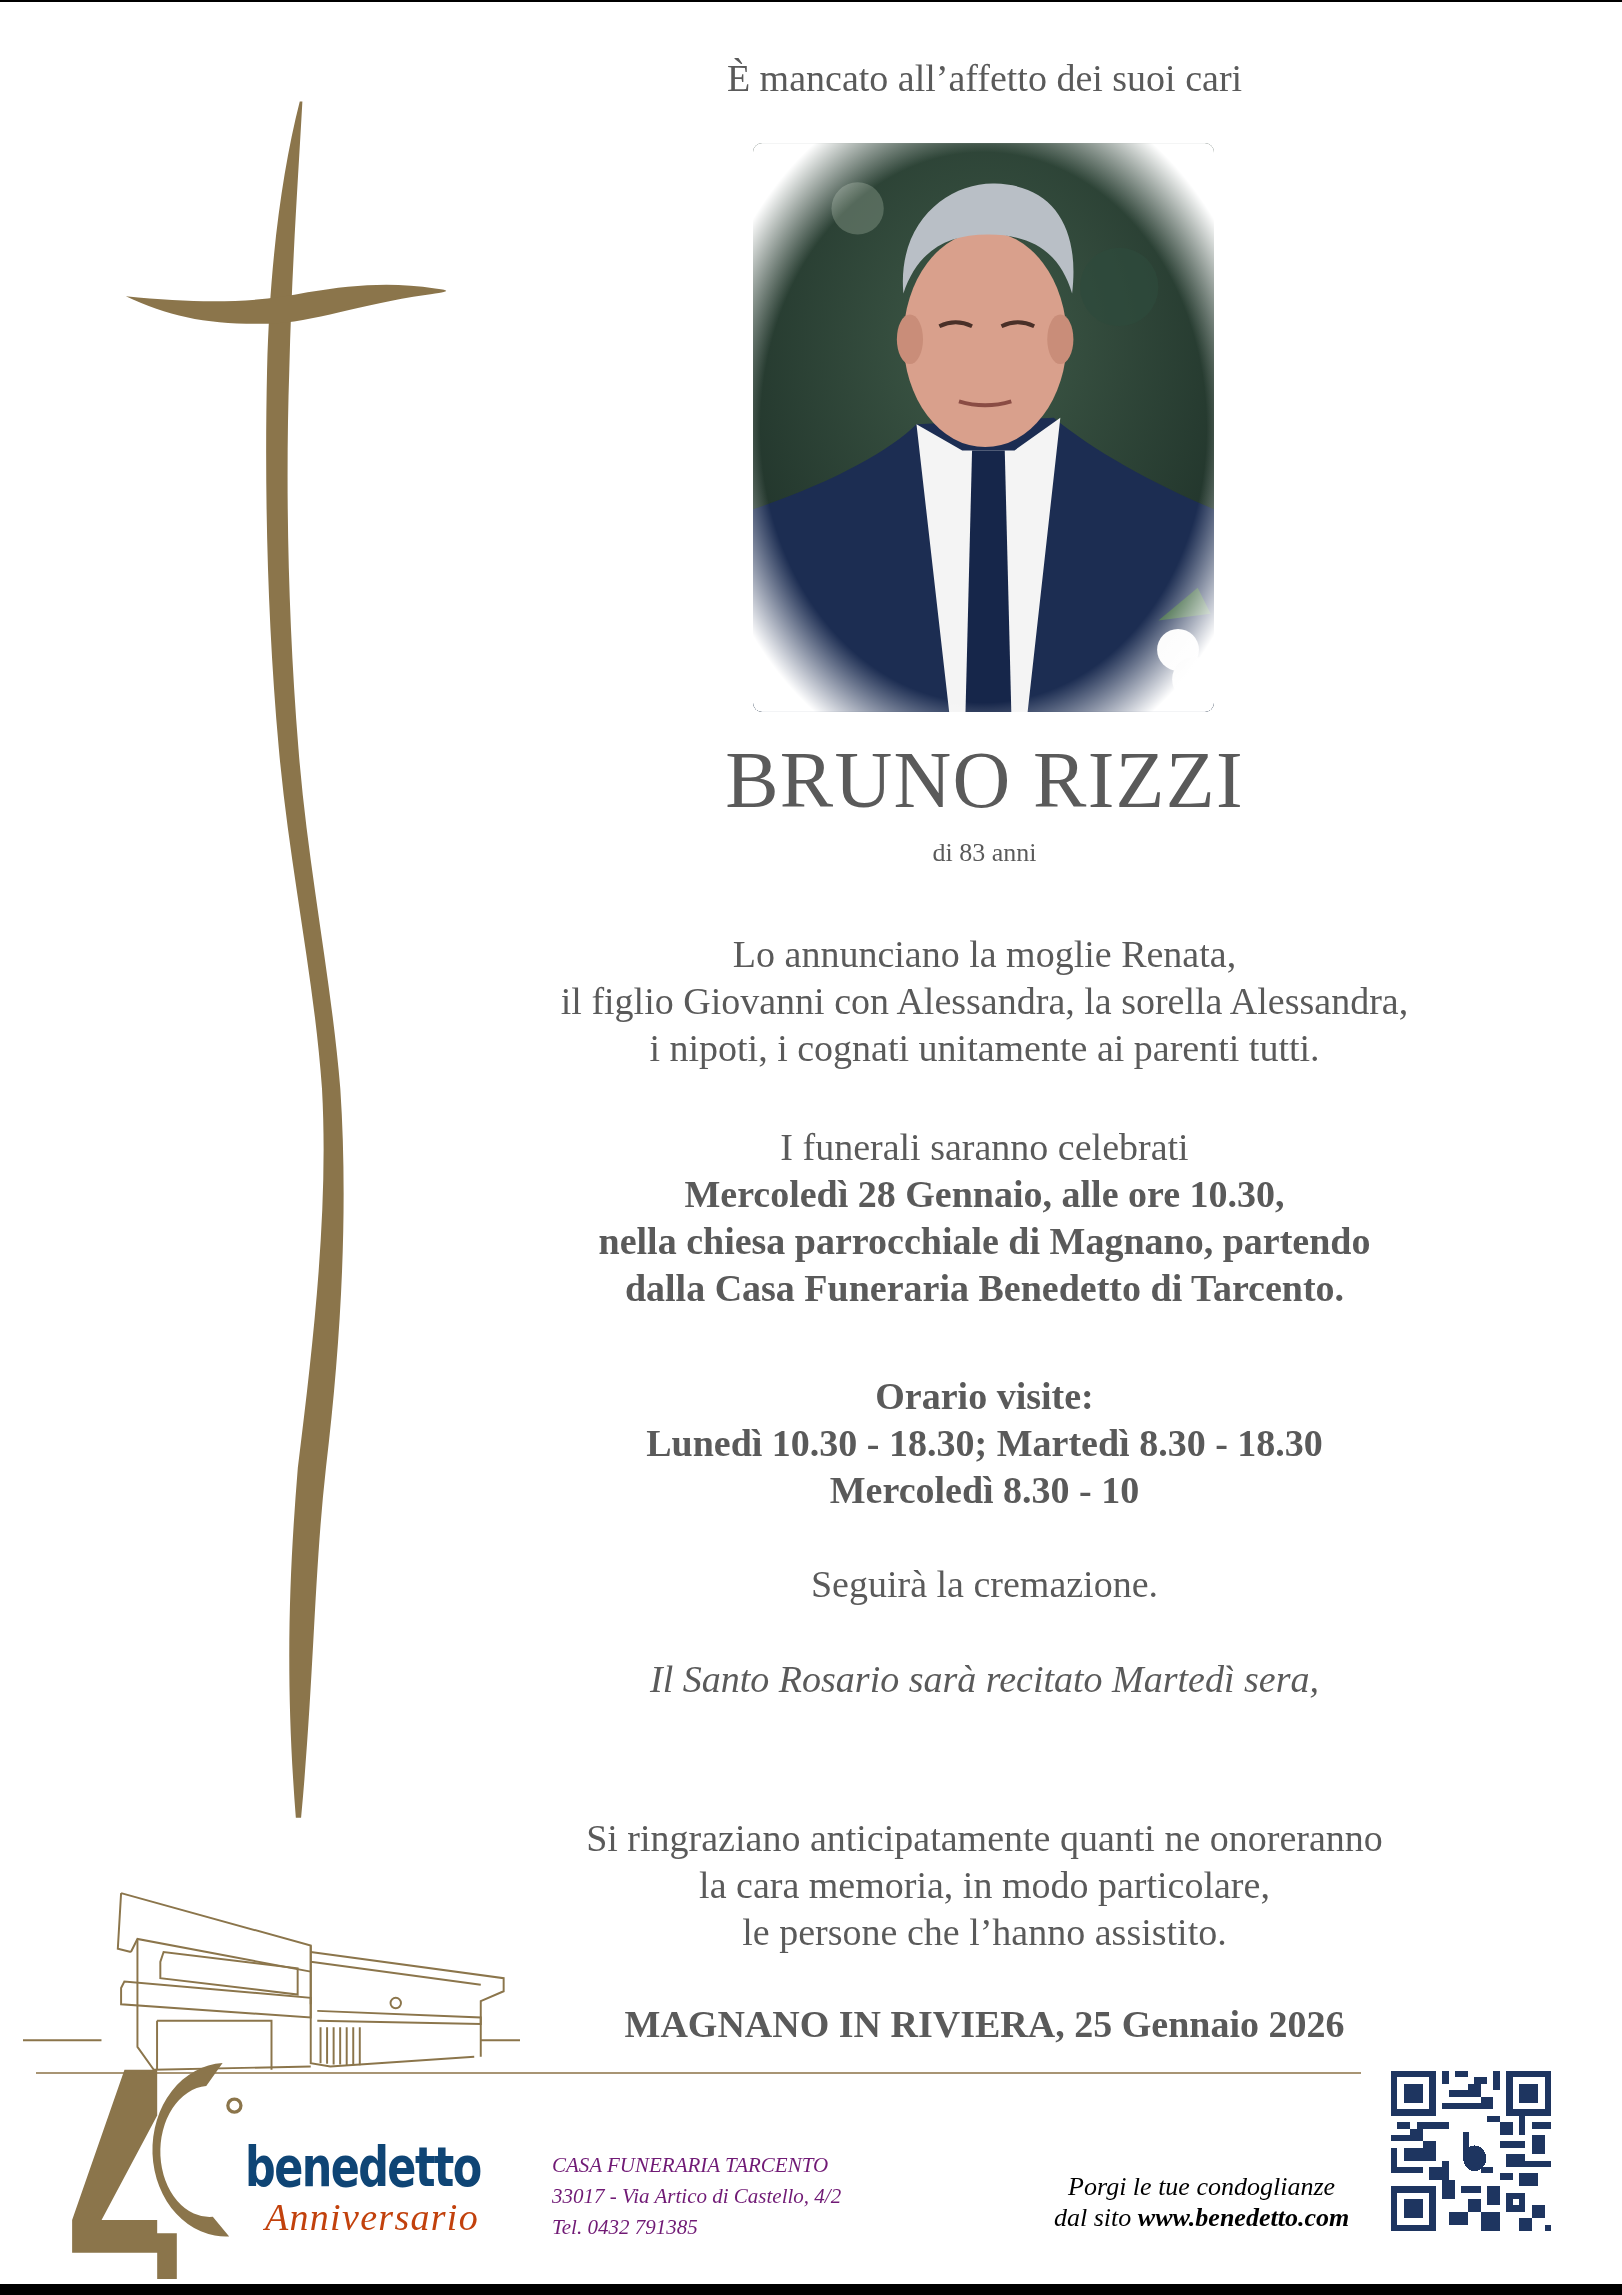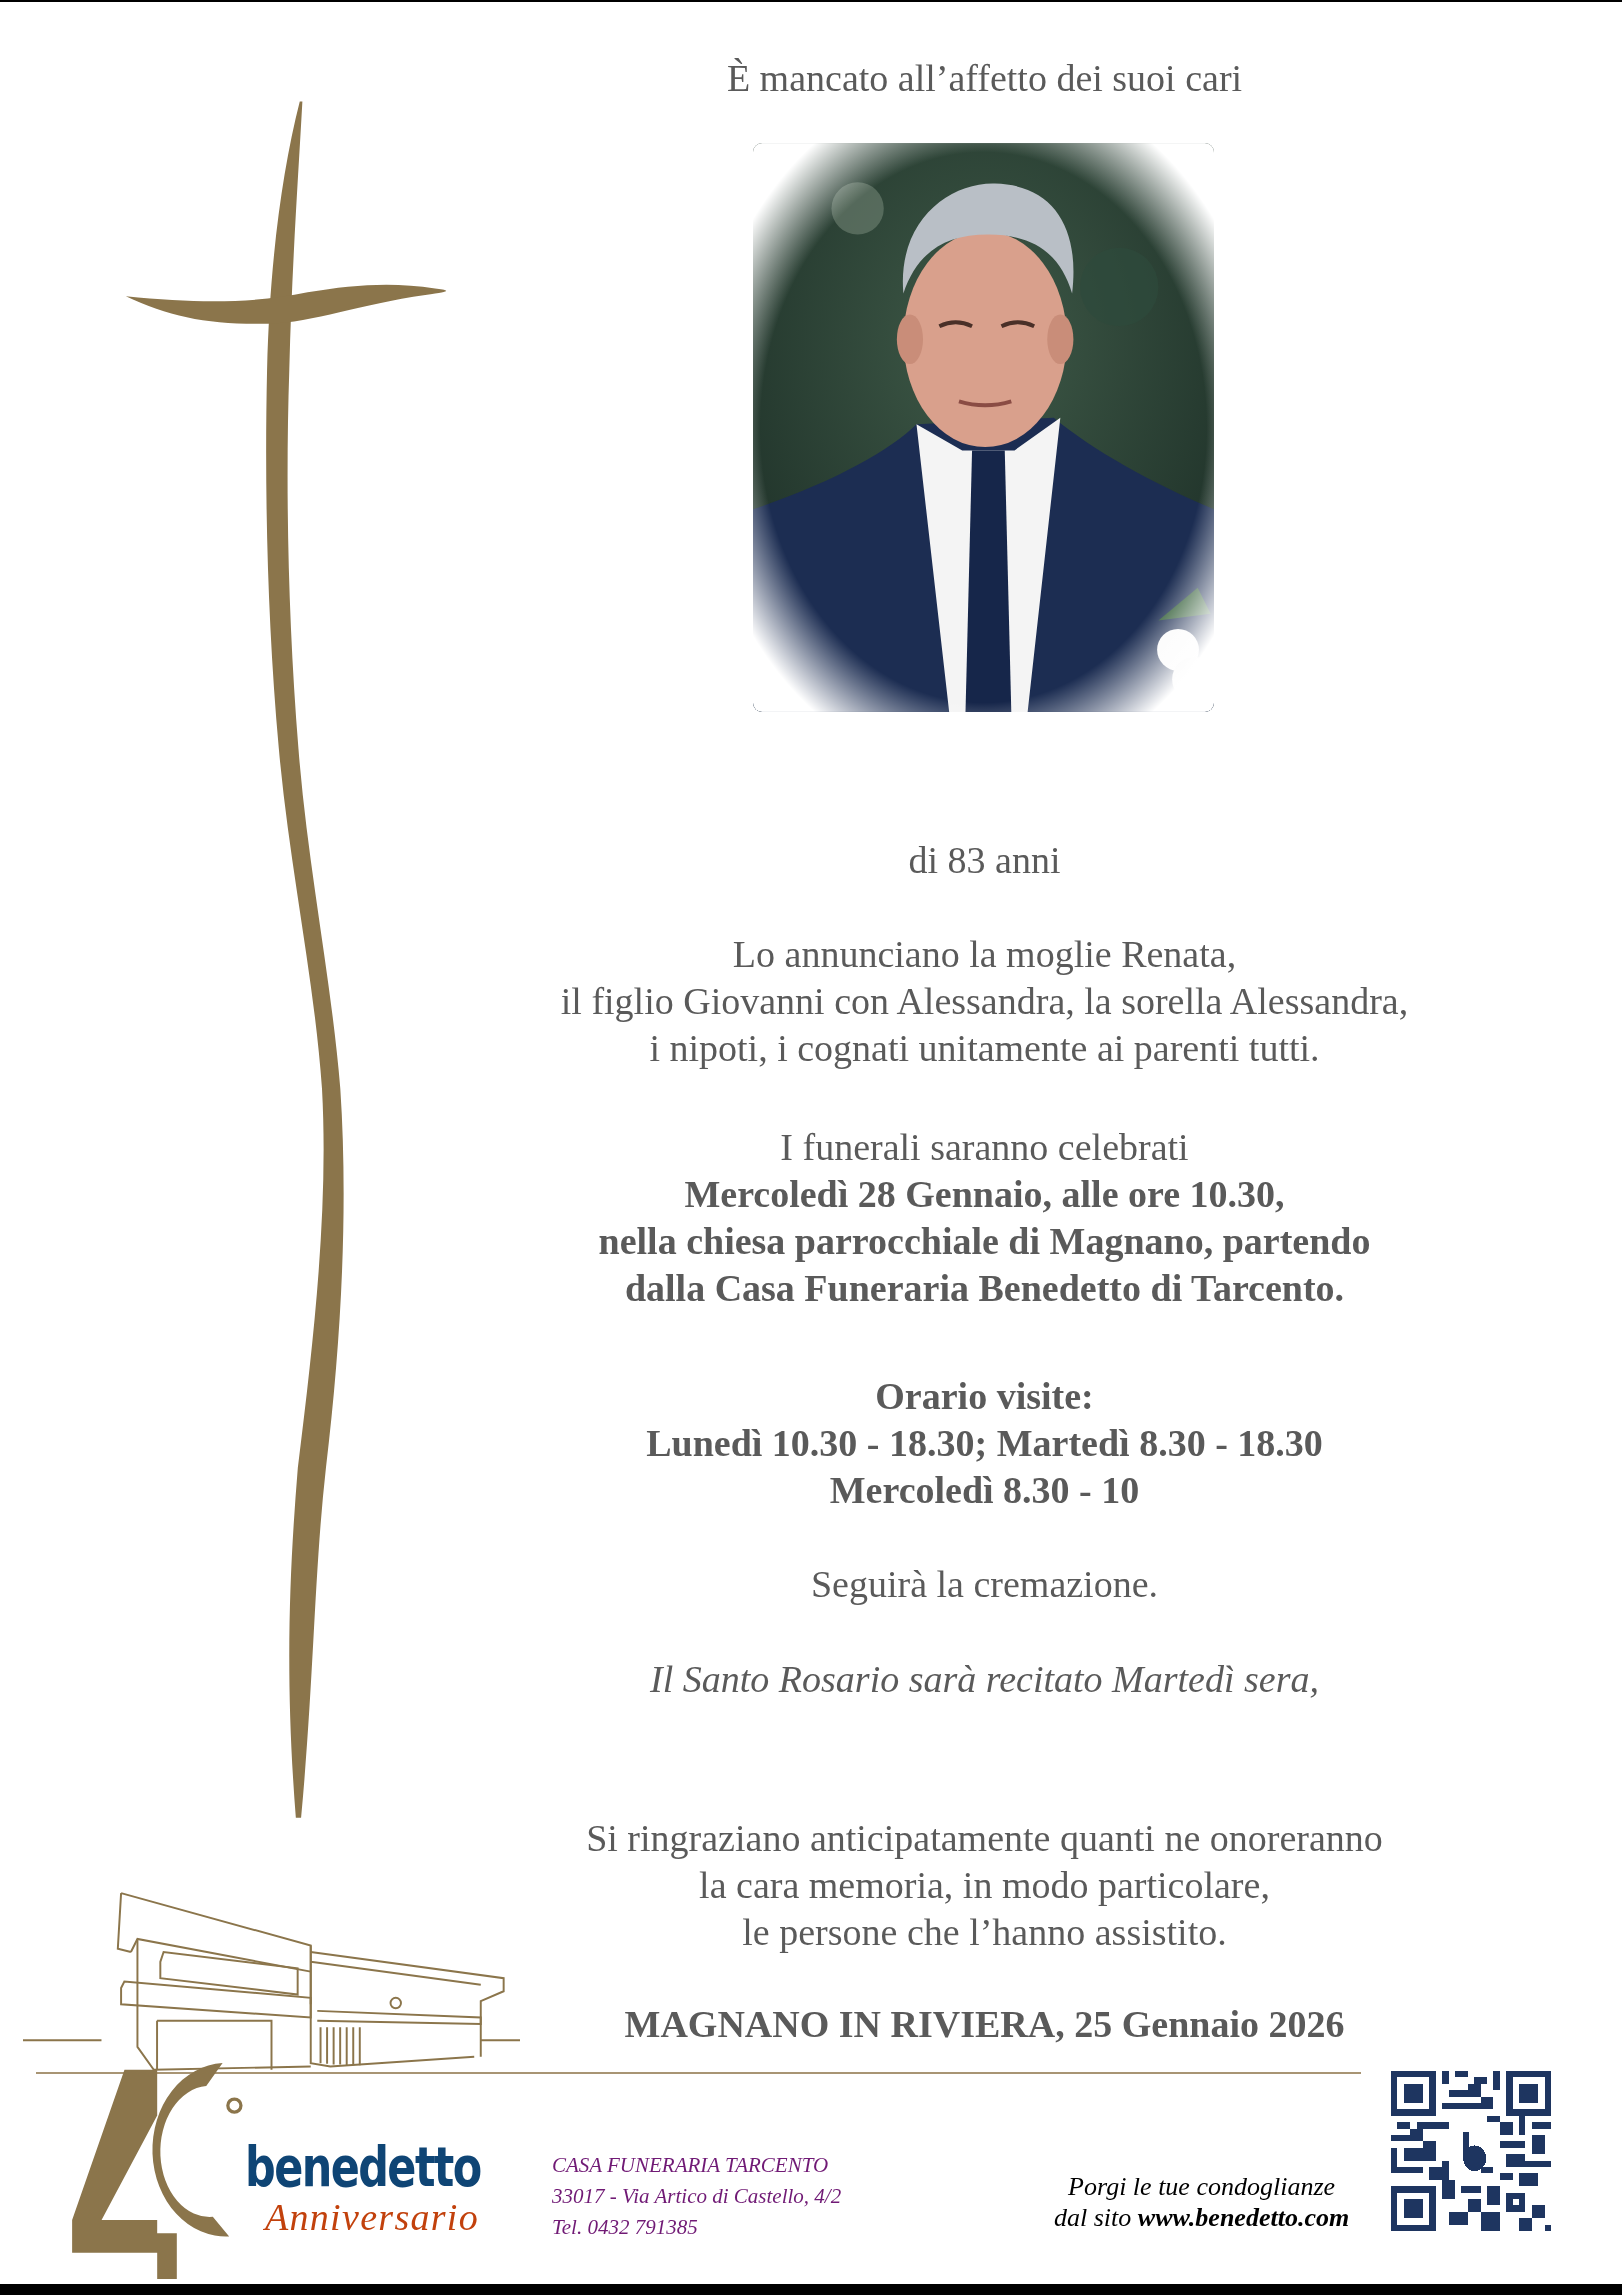--- a/index.html
+++ b/index.html
@@ -6,21 +6,21 @@
   body { width:1623px; height:2295px; background:#000; position:relative; overflow:hidden; }
   .page { position:absolute; left:0; top:2px; width:1612px; height:2282px; background:#fff; overflow:hidden;padding-left:28px; }
   .serif { font-family:"Liberation Serif","DejaVu Serif",serif; color:#5a5a5a; }
   .center-col { position:absolute; left:510px; width:949px; text-align:center; }
   .line { display:block; white-space:nowrap;text-align:center; }
   .intro { top:54px; font-size:38px; }
   .photo { position:absolute; left:753px; top:141px; width:461px; height:569px; border-radius:9.2px; overflow:hidden;
            box-shadow:0 0 19.6px 14.4px #fff inset; }
   .photo svg { display:block; }
   .name { top:733px; font-size:80px; letter-spacing:1.3px; }
-  .age { top:836px; font-size:38px; }
+  .age { top:836px; font-size:26px; }
   .p1 { top:929px; font-size:38px; line-height:47px; }
   .p2 { top:1122px; font-size:38px; line-height:47px; }
   .bold { font-weight:bold; }
   .p3 { top:1371px; font-size:38px; line-height:47px; }
   .p4 { top:1560px; font-size:38px; }
   .p5 { top:1654px; font-size:38px; line-height:47px; font-style:italic; }
   .p6 { top:1813px; font-size:38px; line-height:47px; }
   .place { top:2000px; font-size:38px; font-weight:bold; }
   .divider { position:absolute; left:36px; top:2070px; width:1325px; height:2px; background:#a89574; }
   .cross { position:absolute; left:118px; top:92px; }
@@ -81,20 +81,21 @@
       <path d="M380 280 q25 -12 50 0" stroke="#4a3028" stroke-width="6" fill="none"></path>
       <path d="M315 395 q40 12 80 0" stroke="#8a4c44" stroke-width="6" fill="none"></path>
 
       <circle cx="650" cy="775" r="32" fill="#fafafa"></circle>
       <circle cx="675" cy="820" r="34" fill="#f2f2f2"></circle>
       <path d="M620 730 l60 -50 l20 40 z" fill="#2f5b34"></path>
       <rect width="705" height="870" fill="url(#fade)"></rect>
     </svg>
   </div>
 
+  <div class="center-col serif name">BRUNO RIZZI</div>
   <div class="center-col serif age">di 83 anni</div>
 
   <div class="center-col serif p1">
     <span class="line">Lo annunciano la moglie Renata,</span>
     <span class="line">il figlio Giovanni con Alessandra, la sorella Alessandra,</span>
     <span class="line">i nipoti, i cognati unitamente ai parenti tutti.</span>
   </div>
 
   <div class="center-col serif p2">
     <span class="line">I funerali saranno celebrati</span>

